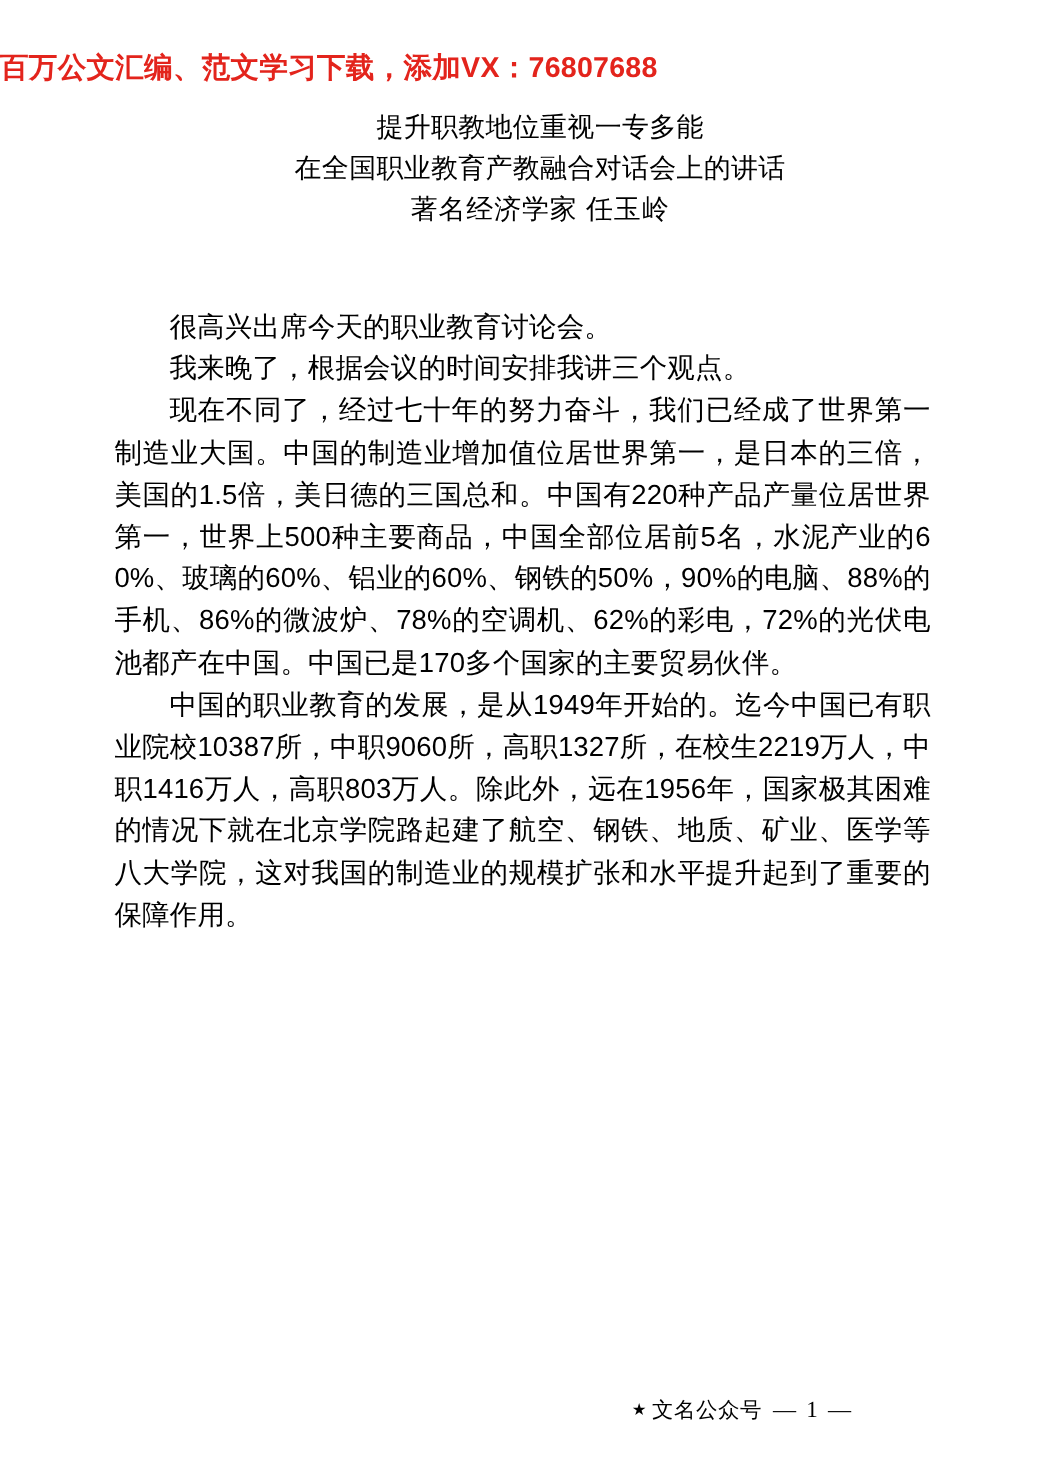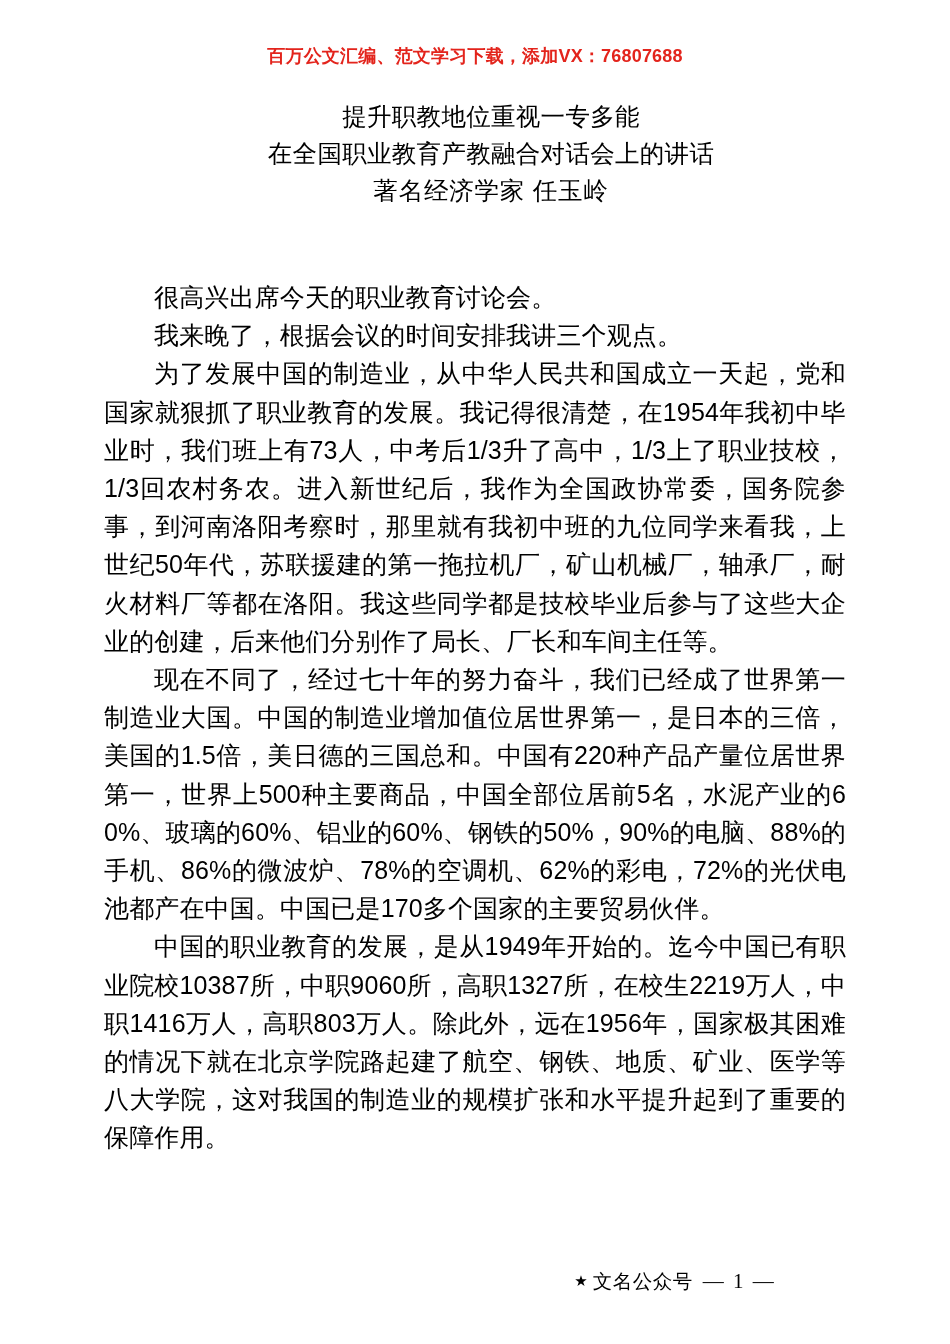--- a/index.html
+++ b/index.html
@@ -20,23 +20,22 @@
     overflow: hidden;
     box-sizing: border-box;
   }
 
   
   .promo-banner {
     position: absolute;
     top: 44px;
     left: 0;
     width: 950px;
-    text-align: center;
     color: #e3241c;
-    font-size: 18px;
+    font-size: 26px;
     font-weight: 700;
     letter-spacing: 0.2px;
     white-space: nowrap;
   }
 
   
   .title-block {
     position: absolute;
     top: 98px;
     left: 16px;
@@ -126,21 +125,20 @@
 
   <div class="title-block">
     <div class="title-line">提升职教地位重视一专多能</div>
     <div class="title-line">在全国职业教育产教融合对话会上的讲话</div>
     <div class="title-line author">著名经济学家  任玉岭</div>
   </div>
 
   <div class="body-area">
     <p class="para tight">很高兴出席今天的职业教育讨论会。</p>
     <p class="para tight">我来晚了，根据会议的时间安排我讲三个观点。</p>
-    <p class="para">为了发展中国的制造业，从中华人民共和国成立一天起，党和国家就狠抓了职业教育的发展。我记得很清楚，在1954年我初中毕业时，我们班上有73人，中考后1/3升了高中，1/3上了职业技校，1/3回农村务农。进入新世纪后，我作为全国政协常委，国务院参事，到河南洛阳考察时，那里就有我初中班的九位同学来看我，上世纪50年代，苏联援建的第一拖拉机厂，矿山机械厂，轴承厂，耐火材料厂等都在洛阳。我这些同学都是技校毕业后参与了这些大企业的创建，后来他们分别作了局长、厂长和车间主任等。</p>
     <p class="para">现在不同了，经过七十年的努力奋斗，我们已经成了世界第一制造业大国。中国的制造业增加值位居世界第一，是日本的三倍，美国的1.5倍，美日德的三国总和。中国有220种产品产量位居世界第一，世界上500种主要商品，中国全部位居前5名，水泥产业的60%、玻璃的60%、铝业的60%、钢铁的50%，90%的电脑、88%的手机、86%的微波炉、78%的空调机、62%的彩电，72%的光伏电池都产在中国。中国已是170多个国家的主要贸易伙伴。</p>
     <p class="para">中国的职业教育的发展，是从1949年开始的。迄今中国已有职业院校10387所，中职9060所，高职1327所，在校生2219万人，中职1416万人，高职803万人。除此外，远在1956年，国家极其困难的情况下就在北京学院路起建了航空、钢铁、地质、矿业、医学等八大学院，这对我国的制造业的规模扩张和水平提升起到了重要的保障作用。</p>
   </div>
 
   <div class="footer">
     <span class="footer-inner">
       <span class="footer-star">★</span><span class="footer-label">文名公众号</span><span class="footer-page">— 1 —</span>
     </span>
   </div>
 

